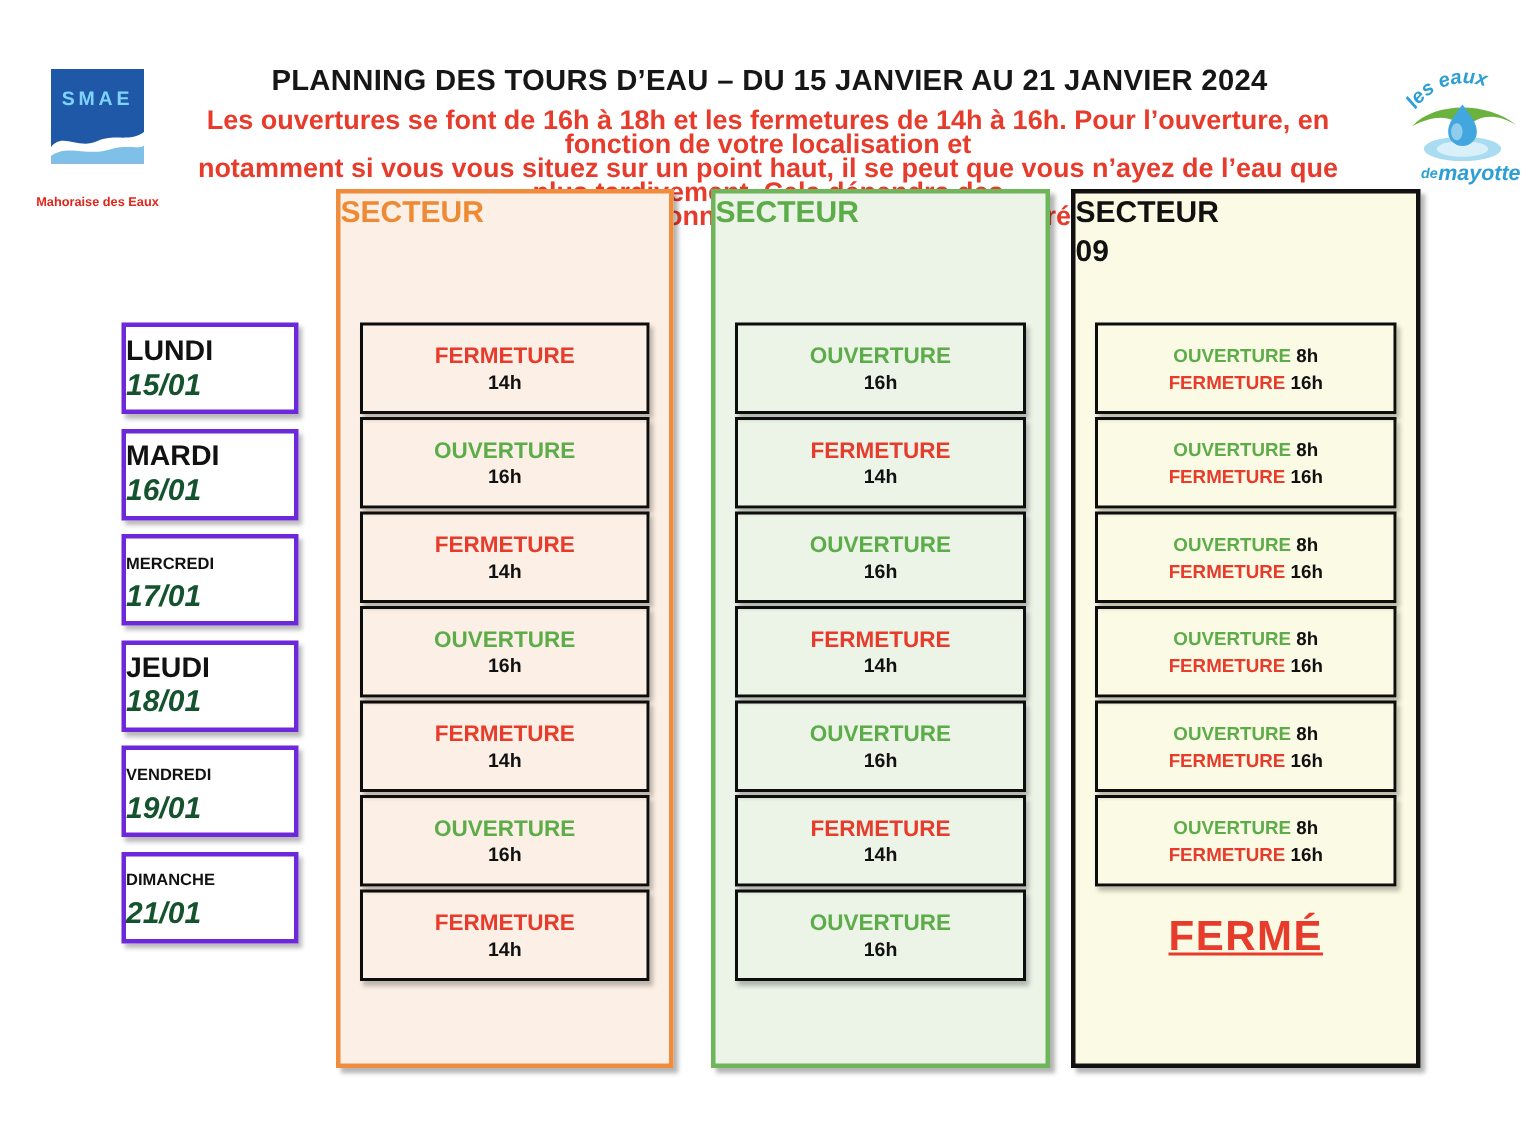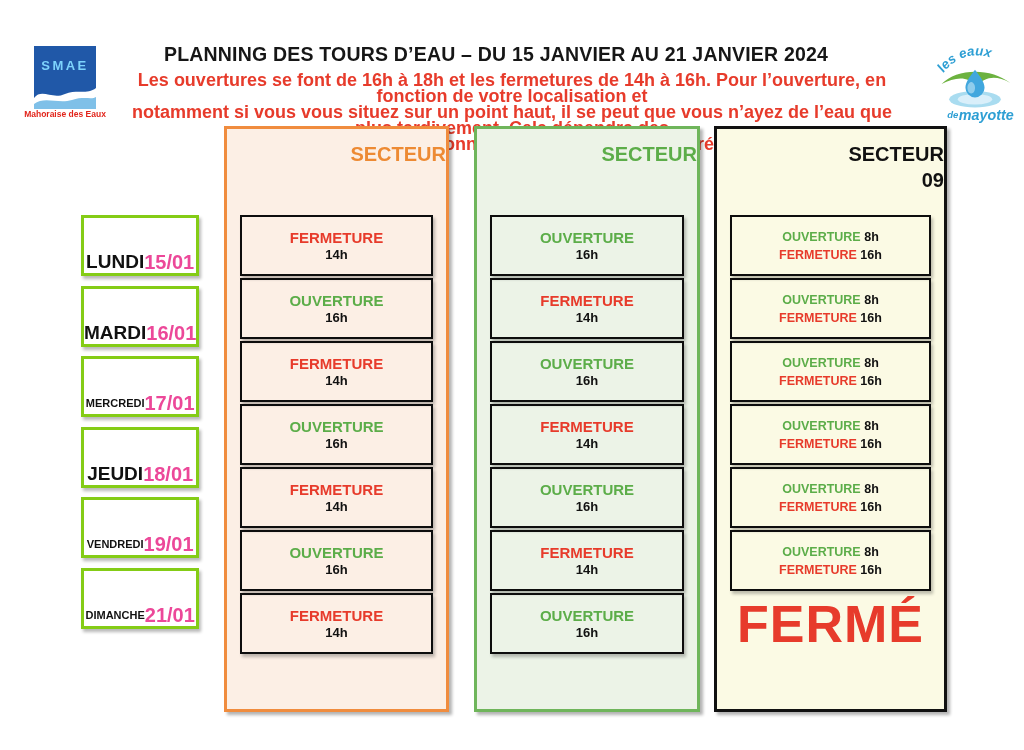--- a/index.html
+++ b/index.html
@@ -1,69 +1,69 @@
 <!DOCTYPE html>
 <html><head>
 <meta charset="utf-8">
 <style>
   * { margin:0; padding:0; box-sizing:border-box; }
   body { background:#ffffff; font-family:"Liberation Sans", sans-serif; }
   .page { position:relative; width:1024px; height:750px; background:#ffffff; overflow:hidden; }
 
   
-  .page-title { position:absolute; top:43px; left:0; width:992px; text-align:center;
+  .page-title { position:absolute; top:43px; left:17px; width:992px; text-align:center;
                 font-size:19.5px; font-weight:bold; color:#161616; letter-spacing:.2px; }
   .subtitle { position:absolute; top:72px; left:112px; width:800px; text-align:center;
               color:#e73b2b; font-weight:bold; font-size:18px; line-height:16px; }
 
   
   .logo-smae { position:absolute; left:24px; top:46px; width:82px; text-align:center; }
   .smae-square { position:relative; width:62px; height:63px; margin:0 auto; background:#2058a8; overflow:hidden; }
   .smae-acronym { position:absolute; top:12px; left:0; width:100%; text-align:center;
                   color:#7dd3fc; font-size:13px; font-weight:bold; letter-spacing:2.5px; }
   .smae-wave { position:absolute; bottom:0; left:0; width:62px; height:26px; display:block; }
-  .smae-caption { margin-top:0; color:#e2251b; font-size:8.5px; font-weight:bold; white-space:nowrap; }
+  .smae-caption { margin-top:20px; color:#e2251b; font-size:8.5px; font-weight:bold; white-space:nowrap; }
 
   
   .logo-mayotte { position:absolute; left:932px; top:40px; width:86px; height:88px; }
 
   
   .days-col { position:absolute; left:81px; top:215px; width:118px;
               display:grid; grid-template-rows:repeat(7,61px); row-gap:9.5px; }
-  .day-box { border:3px solid #84cc16; background:#fff; display:flex; flex-direction:row;
-             align-items:flex-end; justify-content:center; box-shadow:2px 3px 3px rgba(0,0,0,.28); }
+  .day-box { border:3px solid #6d28d9; background:#fff; display:flex; flex-direction:column;
+             align-items:flex-start; justify-content:center; box-shadow:2px 3px 3px rgba(0,0,0,.28); }
   .day-name { font-size:19px; font-weight:bold; color:#111; line-height:22px; }
   .day-name.long { font-size:11px; }
-  .day-date { font-size:20px; font-weight:bold; color:#ec4899; line-height:22px; }
+  .day-date { font-size:20px; font-weight:bold; color:#14532d; line-height:22px;font-style:italic; }
 
   .sector { position:absolute; top:126px; height:586px; box-shadow:3px 3px 3px rgba(0,0,0,.3); }
   .sector-1 { left:224px; width:225px; background:#fcefe5; border:3px solid #f08c3e; }
   .sector-2 { left:474px; width:226px; background:#ecf3e7; border:3px solid #6fb55b; }
   .sector-3 { left:714px; width:233px; background:#fbfae4; border:3px solid #111111; }
 
-  .sector-title { margin-top:12px; text-align:right; font-size:20px; font-weight:bold; line-height:26px; }
+  .sector-title { margin-top:0; text-align:left; font-size:20px; font-weight:bold; line-height:26px; }
   .sector-1 .sector-title { color:#ed8a33; }
   .sector-2 .sector-title { color:#5cad49; }
   .sector-3 .sector-title { color:#111111; }
 
   .cells { position:absolute; top:86px; left:13px; right:13px;
            display:grid; grid-template-rows:repeat(7,61px); row-gap:2px; }
   .cell { border:2.5px solid #0d0d0d; display:flex; flex-direction:column; align-items:center;
           justify-content:center; box-shadow:2px 3px 3px rgba(0,0,0,.25); }
   .status { font-size:15px; font-weight:bold; line-height:18px; }
   .st-open { color:#5cad49; }
   .st-close { color:#e73b2b; }
   .cell-time { font-size:13px; font-weight:bold; color:#111; line-height:16px; }
 
   .cell-s3 .line { font-size:12.5px; font-weight:bold; line-height:16.5px; }
   .cell-s3 .line .status { font-size:12.5px; }
   .cell-s3 .time-inline { color:#111; }
 
   .closed-row { display:flex; align-items:center; justify-content:center; }
-  .closed-text { color:#e73b2b; font-size:52px; font-weight:bold; letter-spacing:1px; }
+  .closed-text { color:#e73b2b; font-size:28px; font-weight:bold; letter-spacing:1px;text-decoration:underline; }
 </style>
 </head>
 <body>
 
 <div class="page">
 
   <div class="logo-smae">
     <div class="smae-square">
       <span class="smae-acronym">SMAE</span>
       <svg class="smae-wave" viewBox="0 0 62 26" aria-hidden="true">

